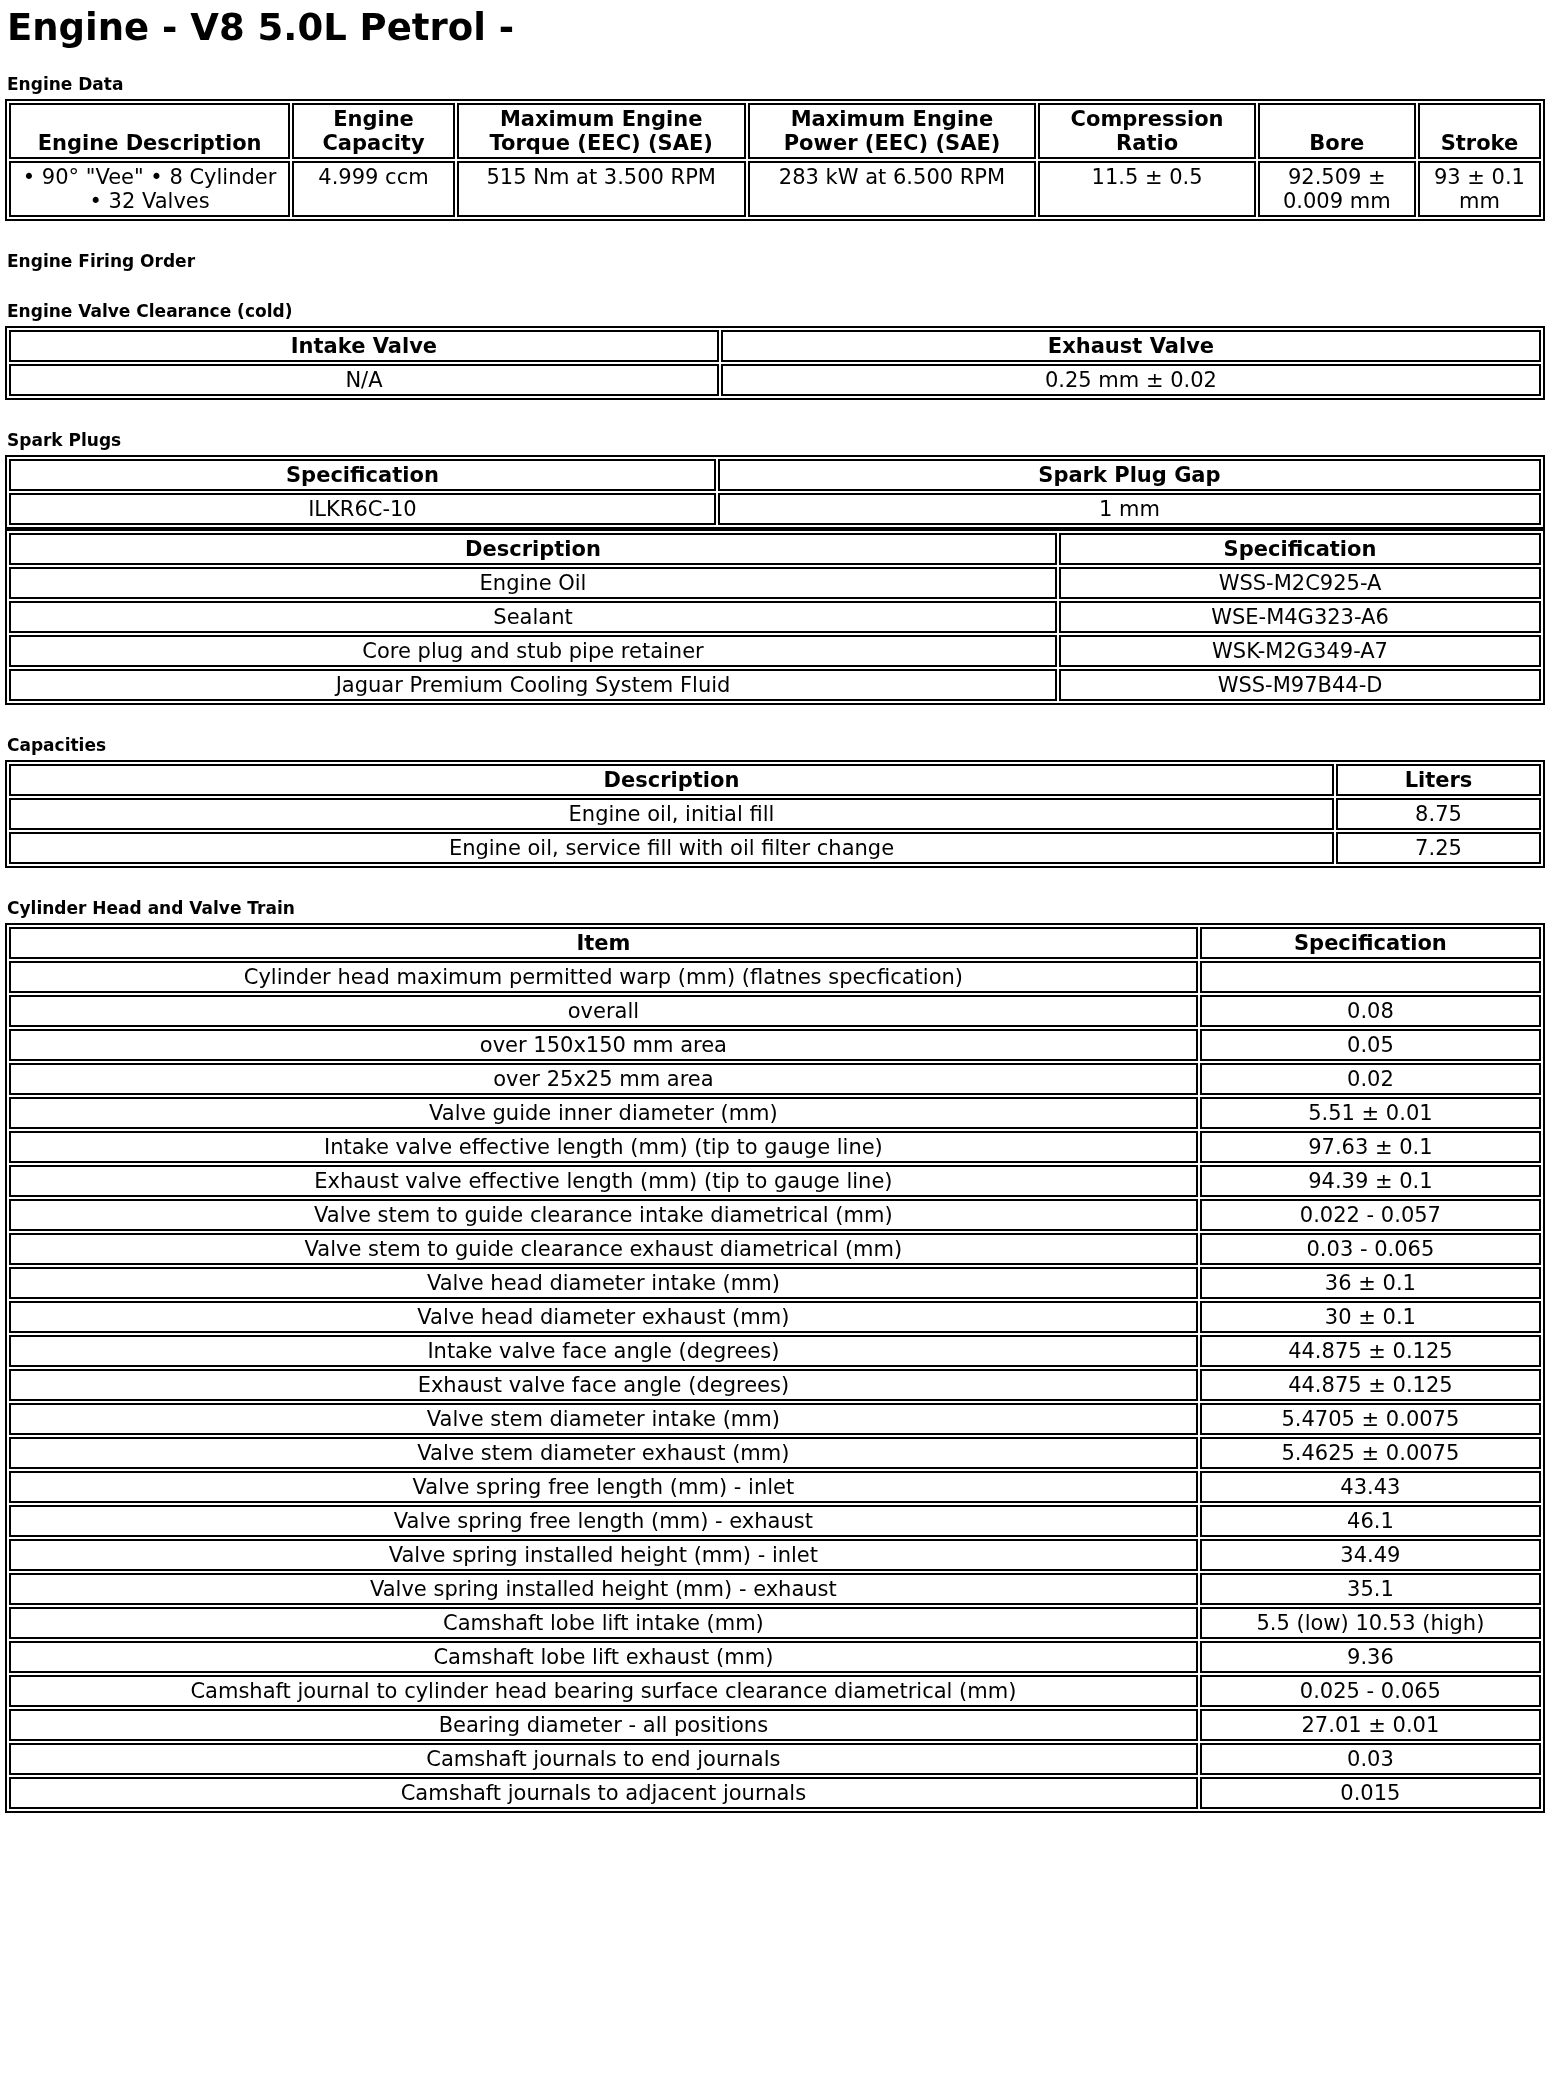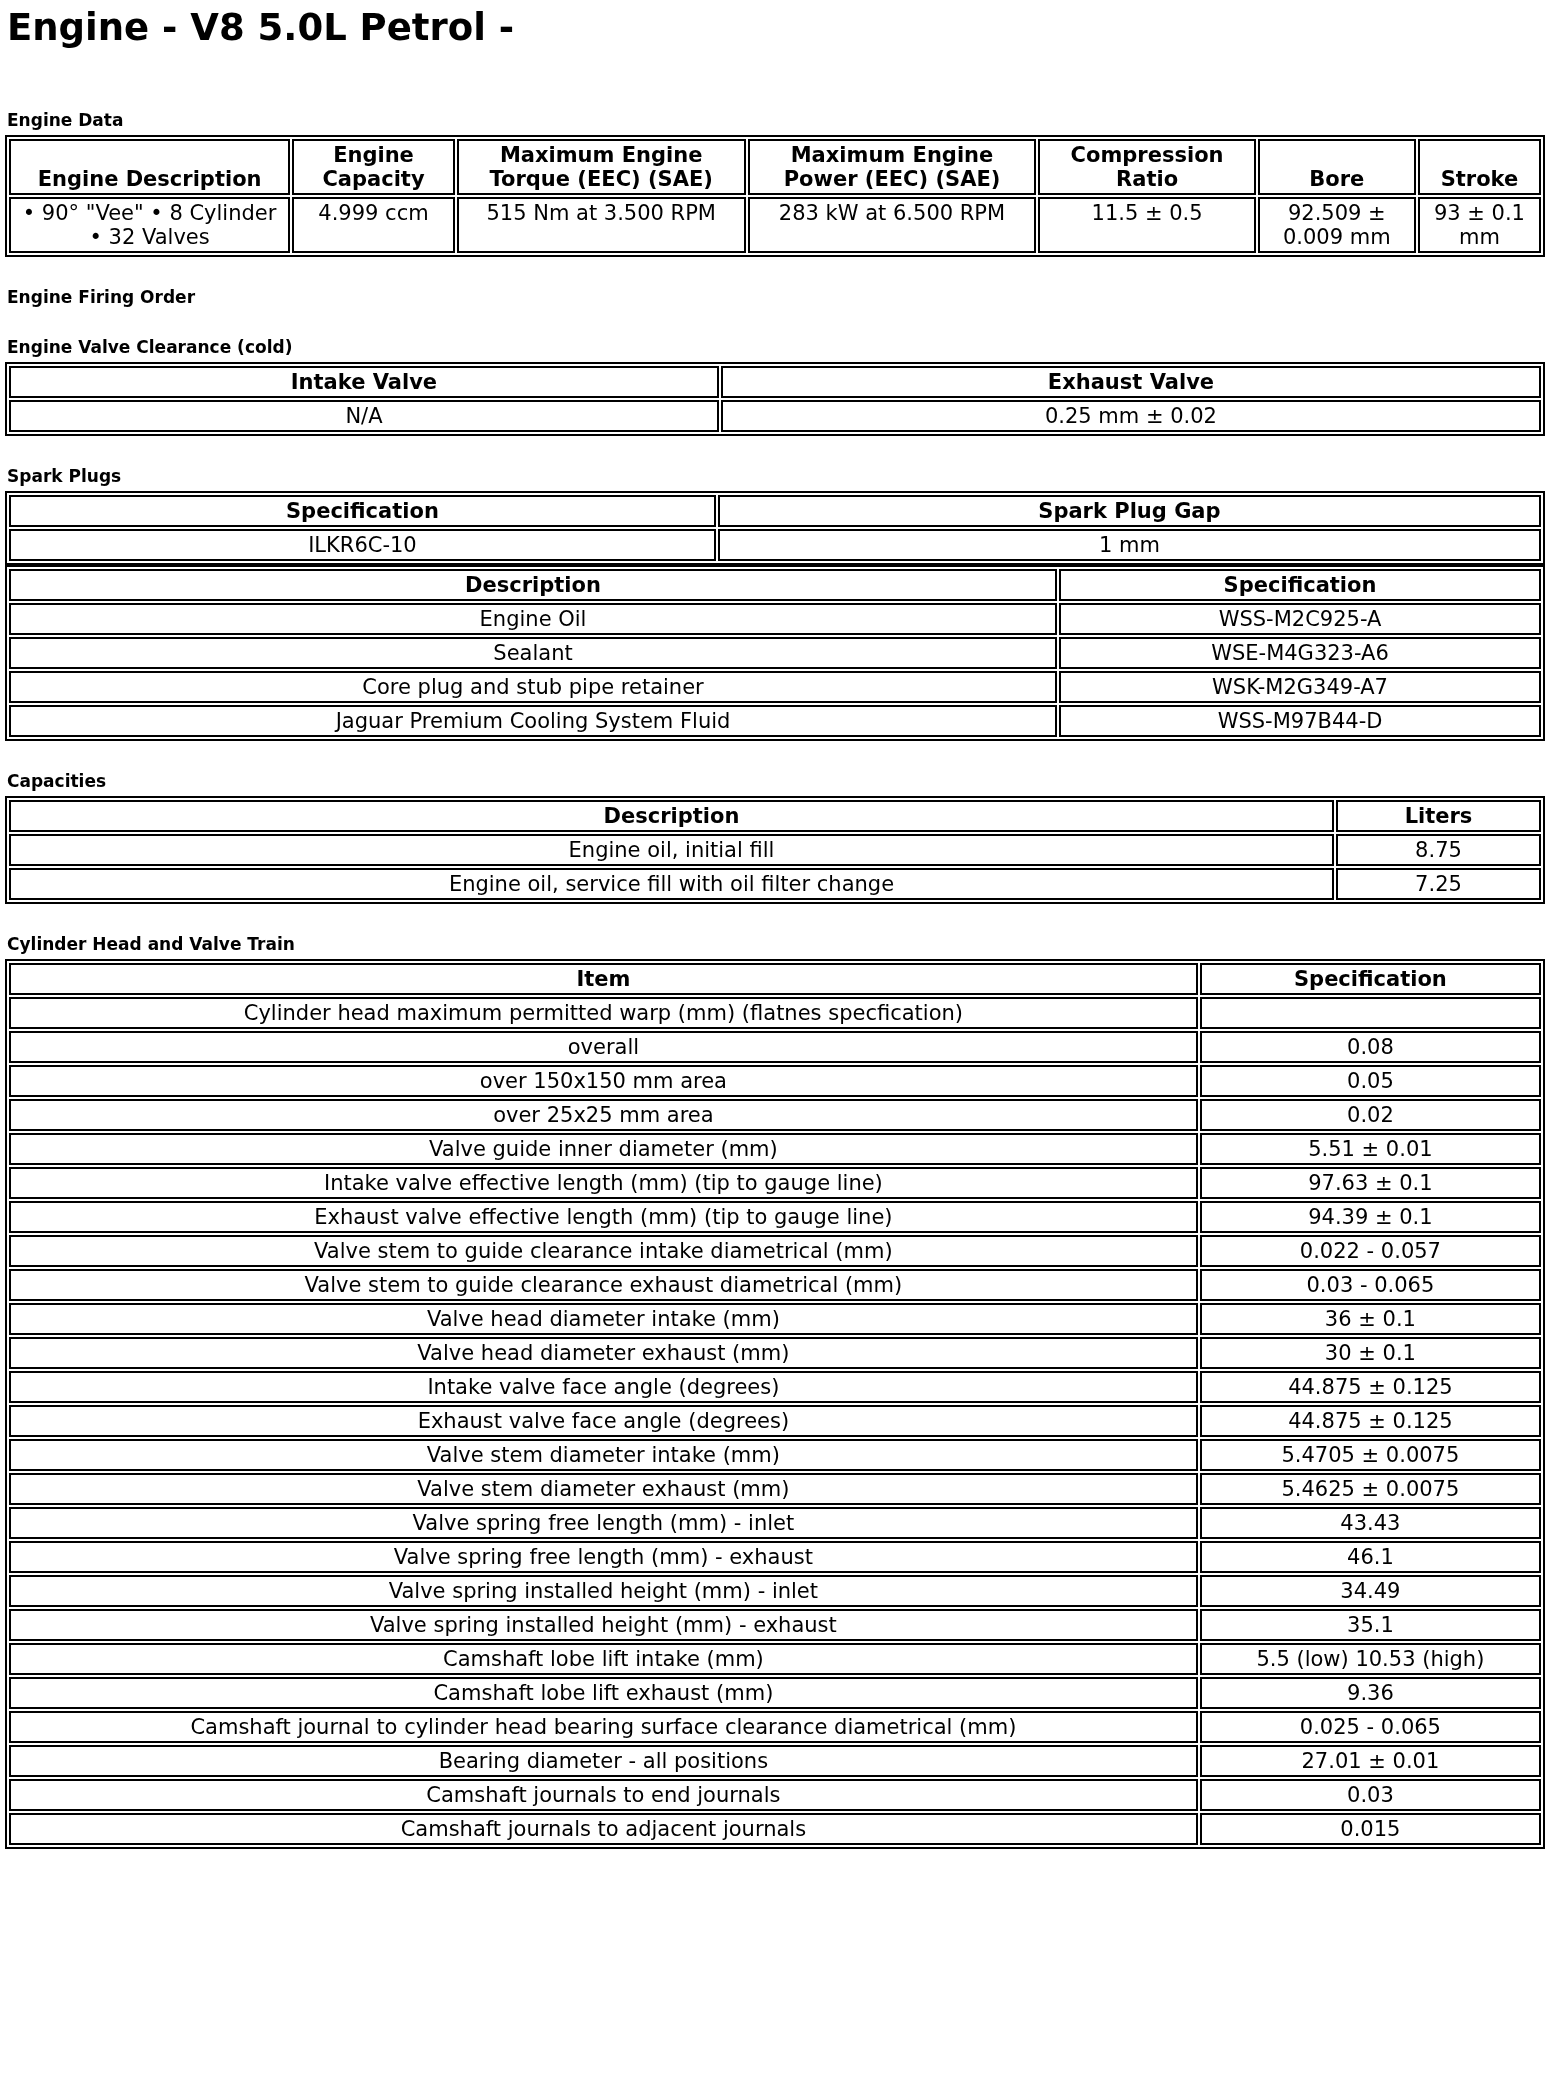--- a/index.html
+++ b/index.html
@@ -24,21 +24,21 @@
     margin: 0 0 0 2px;
     letter-spacing: 0px;
   }
   .section-heading {
     font-size: 17px;
     font-weight: bold;
     line-height: 20px;
     margin: 30px 0 5px 2px;
   }
   .section-heading.first {
-    margin-top: 60px;
+    margin-top: 24px;
   }
   table.spec {
     width: 100%;
     table-layout: fixed;
     border-collapse: separate;
     border-spacing: 2px;
     border: 2px solid #000;
     background: #ffffff;
   }
   table.spec th, table.spec td {

